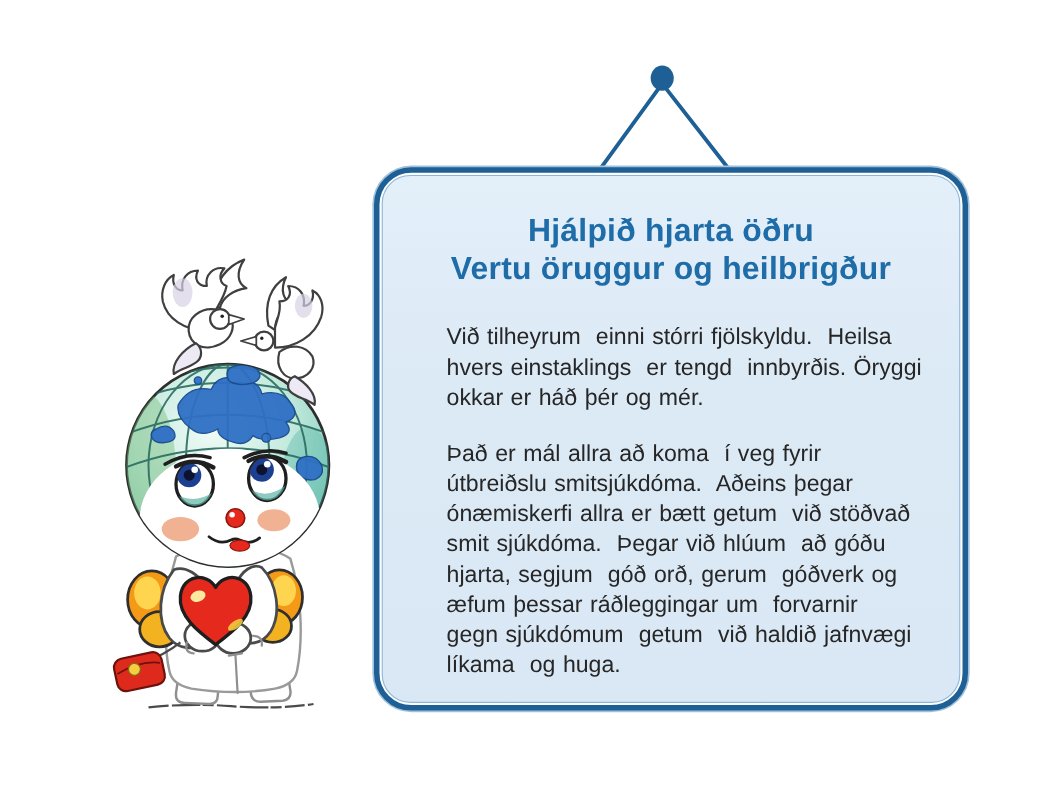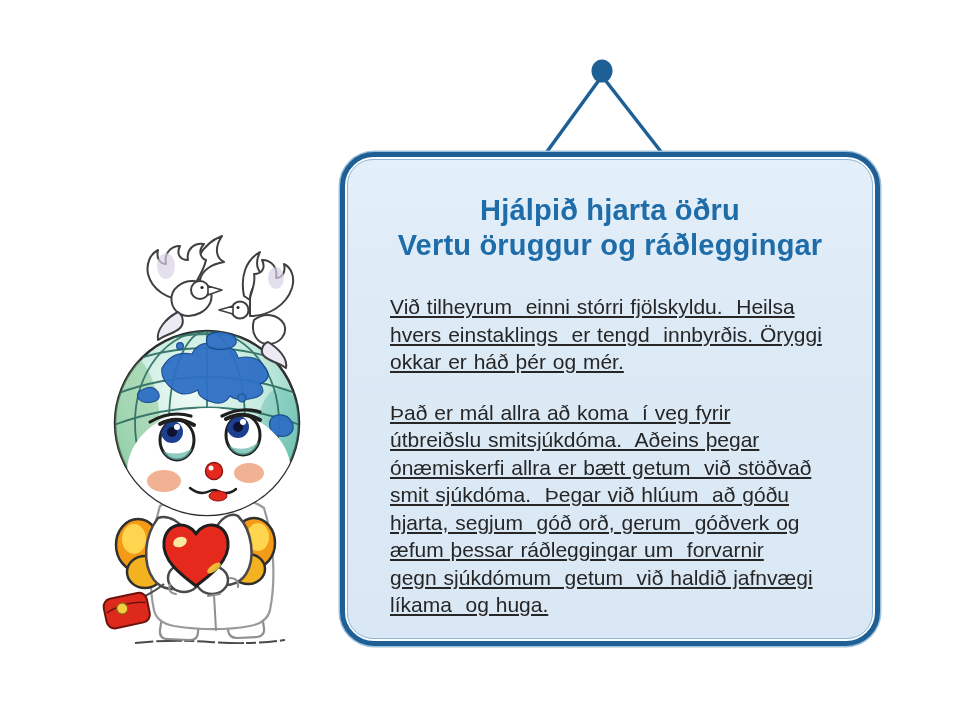--- a/index.html
+++ b/index.html
@@ -23,41 +23,41 @@
     overflow:hidden;
   }
   .sign-title{
     margin-top:33px;text-align:center;color:#1E6CA8;
     font-weight:bold;font-size:29px;line-height:35px;letter-spacing:0.2px;
   }
   .sign-body{
     margin:30px 6px 0 42px;color:#262626;
     font-size:21px;line-height:27.5px;word-spacing:1px;
   }
-  .sign-body p{margin:0 0 23px 0;white-space:pre;text-decoration:underline;}
+  .sign-body p{margin:0 0 23px 16px;white-space:pre;}
   
   .character{position:absolute;left:92px;top:218px;width:250px;height:432px;}
 </style>
 </head>
 <body>
 
 <div class="page">
 
   <svg class="hanger" viewBox="0 0 150 100" aria-hidden="true">
     <g>
       <path d="M72 18 L16 95 M72 18 L132 95" stroke="#1E6095" stroke-width="3.5" fill="none" stroke-linecap="round"></path>
     </g>
     <ellipse cx="72" cy="13" rx="10.5" ry="11.5" fill="#1E6095"></ellipse>
   </svg>
 
   <div class="board">
     <div class="board-inner">
       <div class="sign-title">
         <div>Hjálpið hjarta öðru</div>
-        <div>Vertu öruggur og ráðleggingar</div>
+        <div>Vertu öruggur og heilbrigður</div>
       </div>
       <div class="sign-body">
         <p>Við tilheyrum  einni stórri fjölskyldu.  Heilsa
 hvers einstaklings  er tengd  innbyrðis. Öryggi
 okkar er háð þér og mér.</p>
         <p>Það er mál allra að koma  í veg fyrir
 útbreiðslu smitsjúkdóma.  Aðeins þegar
 ónæmiskerfi allra er bætt getum  við stöðvað
 smit sjúkdóma.  Þegar við hlúum  að góðu
 hjarta, segjum  góð orð, gerum  góðverk og

